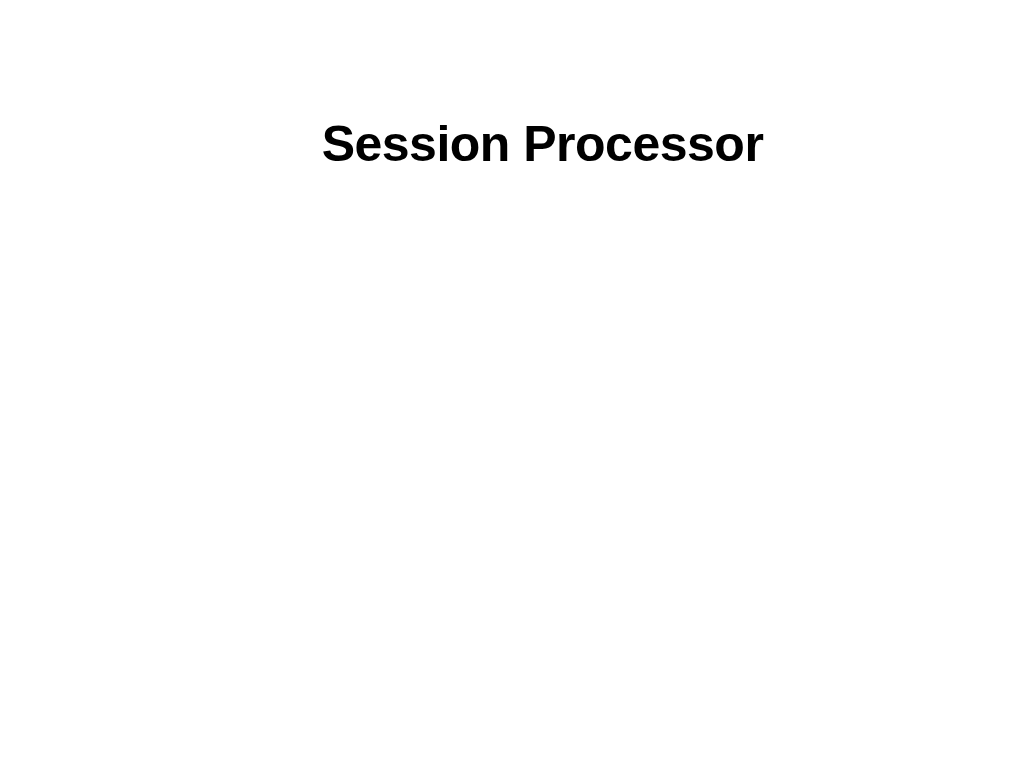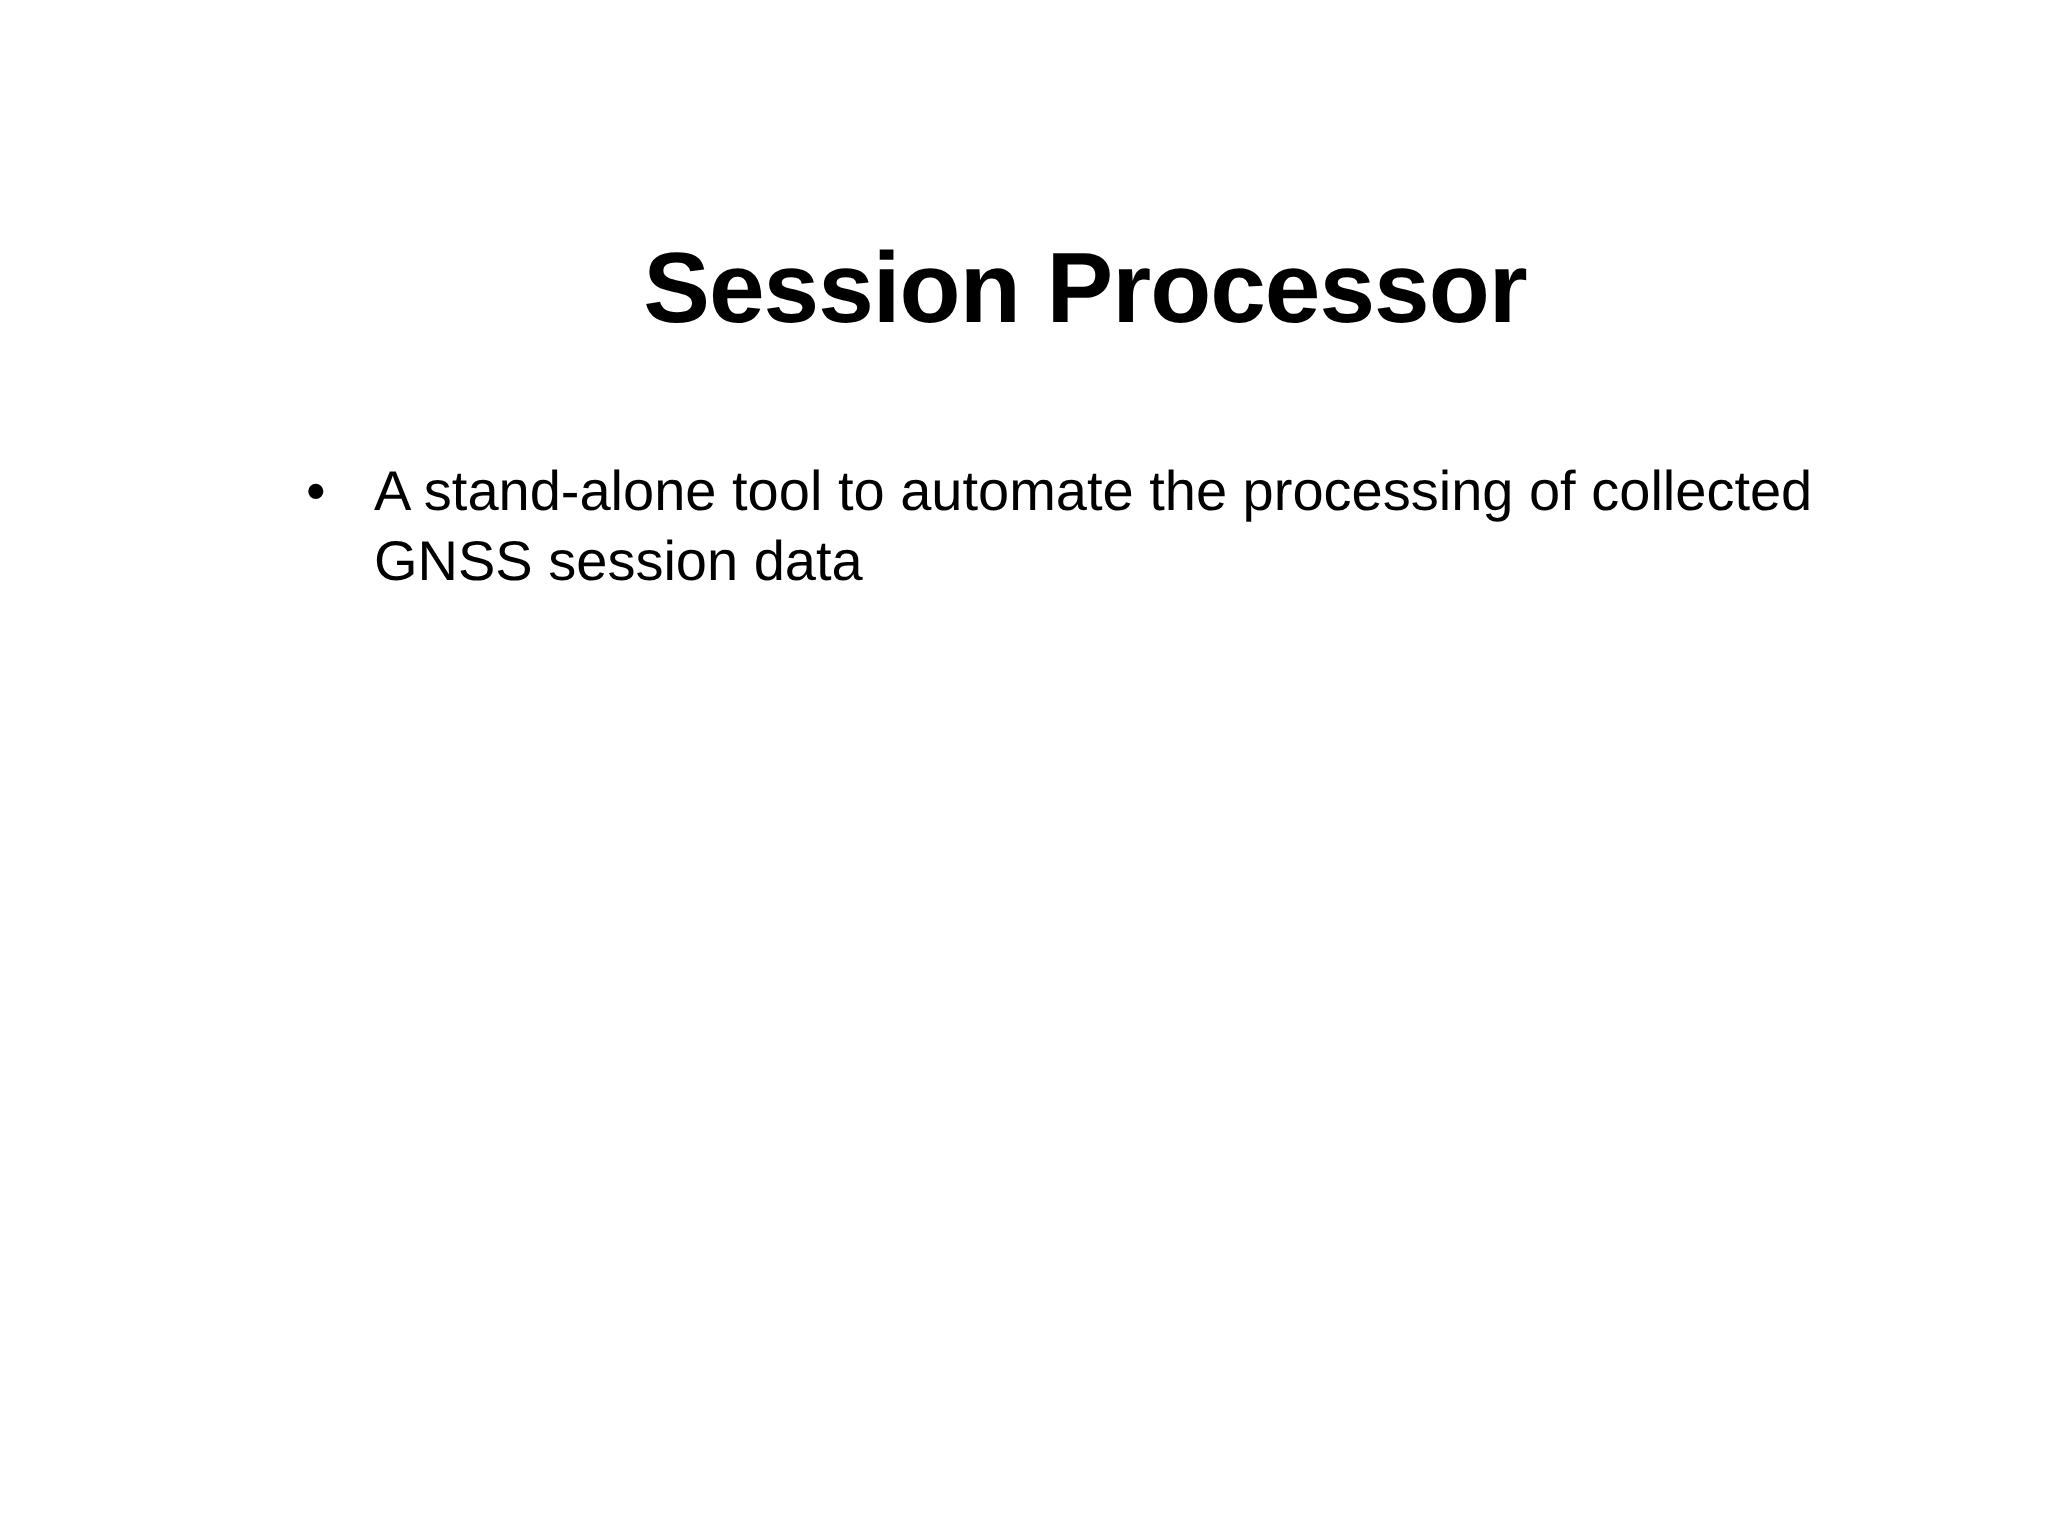--- a/index.html
+++ b/index.html
@@ -40,14 +40,13 @@
       top: 0;
       font-size: 28px;
     }
   </style>
 </head>
 <body>
 
 <h1 class="slide-title">Session Processor</h1>
 
 <ul class="bullet-list">
-  <li class="bullet-item">A stand-alone tool to automate the processing of collected GNSS session data</li>
 </ul>
 
 </body></html>

